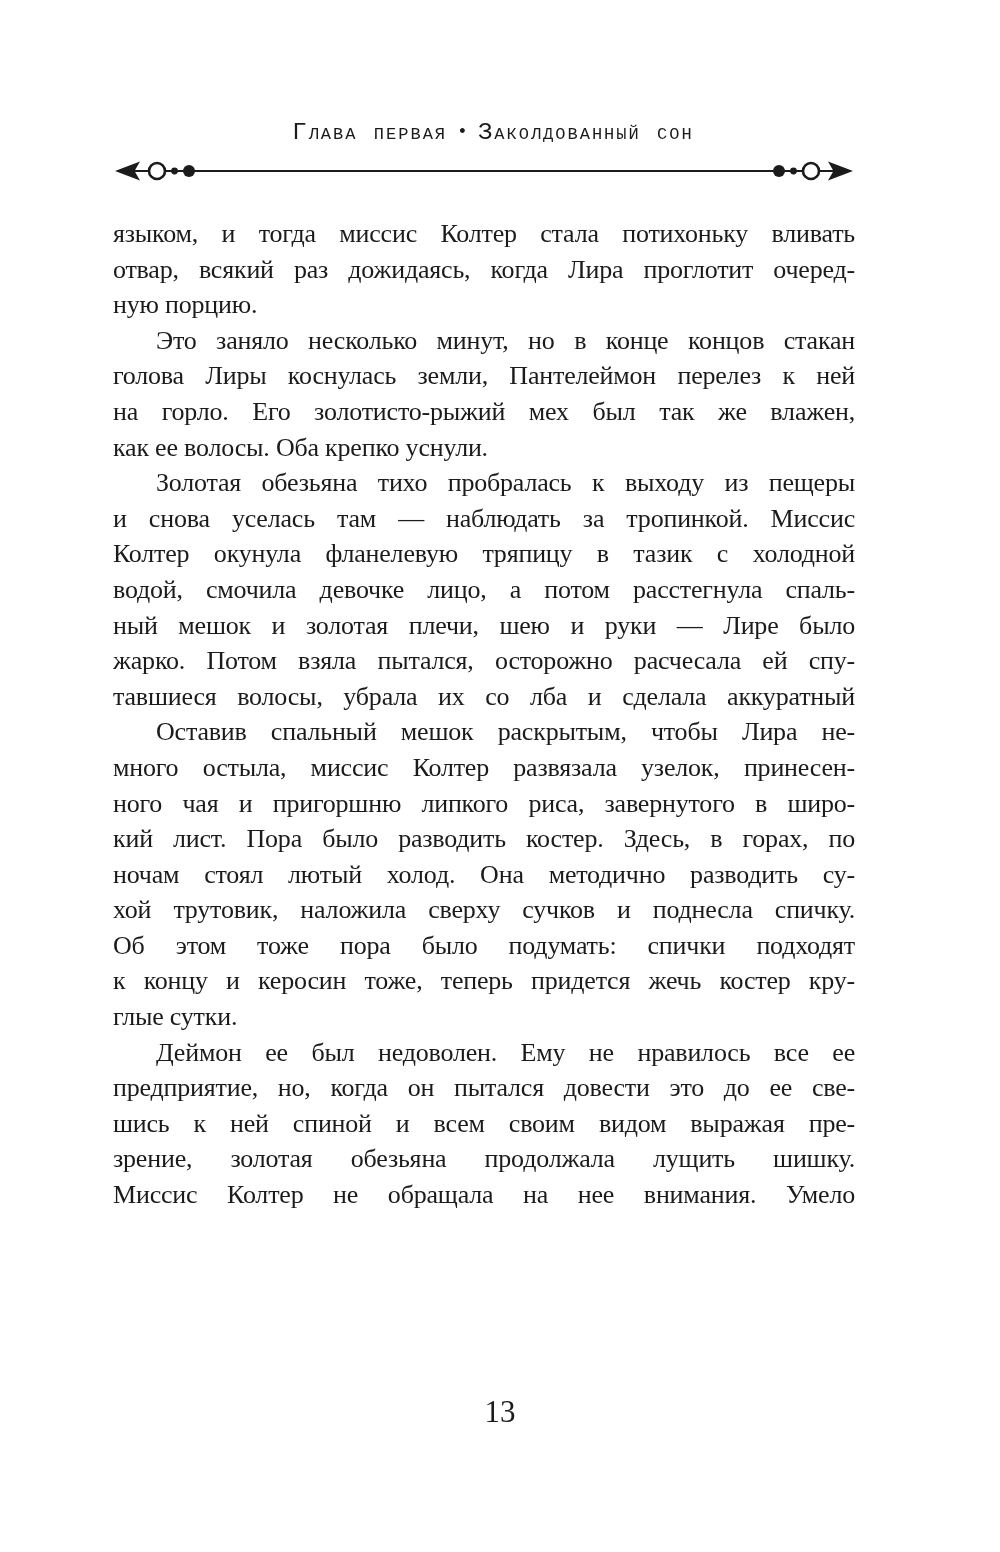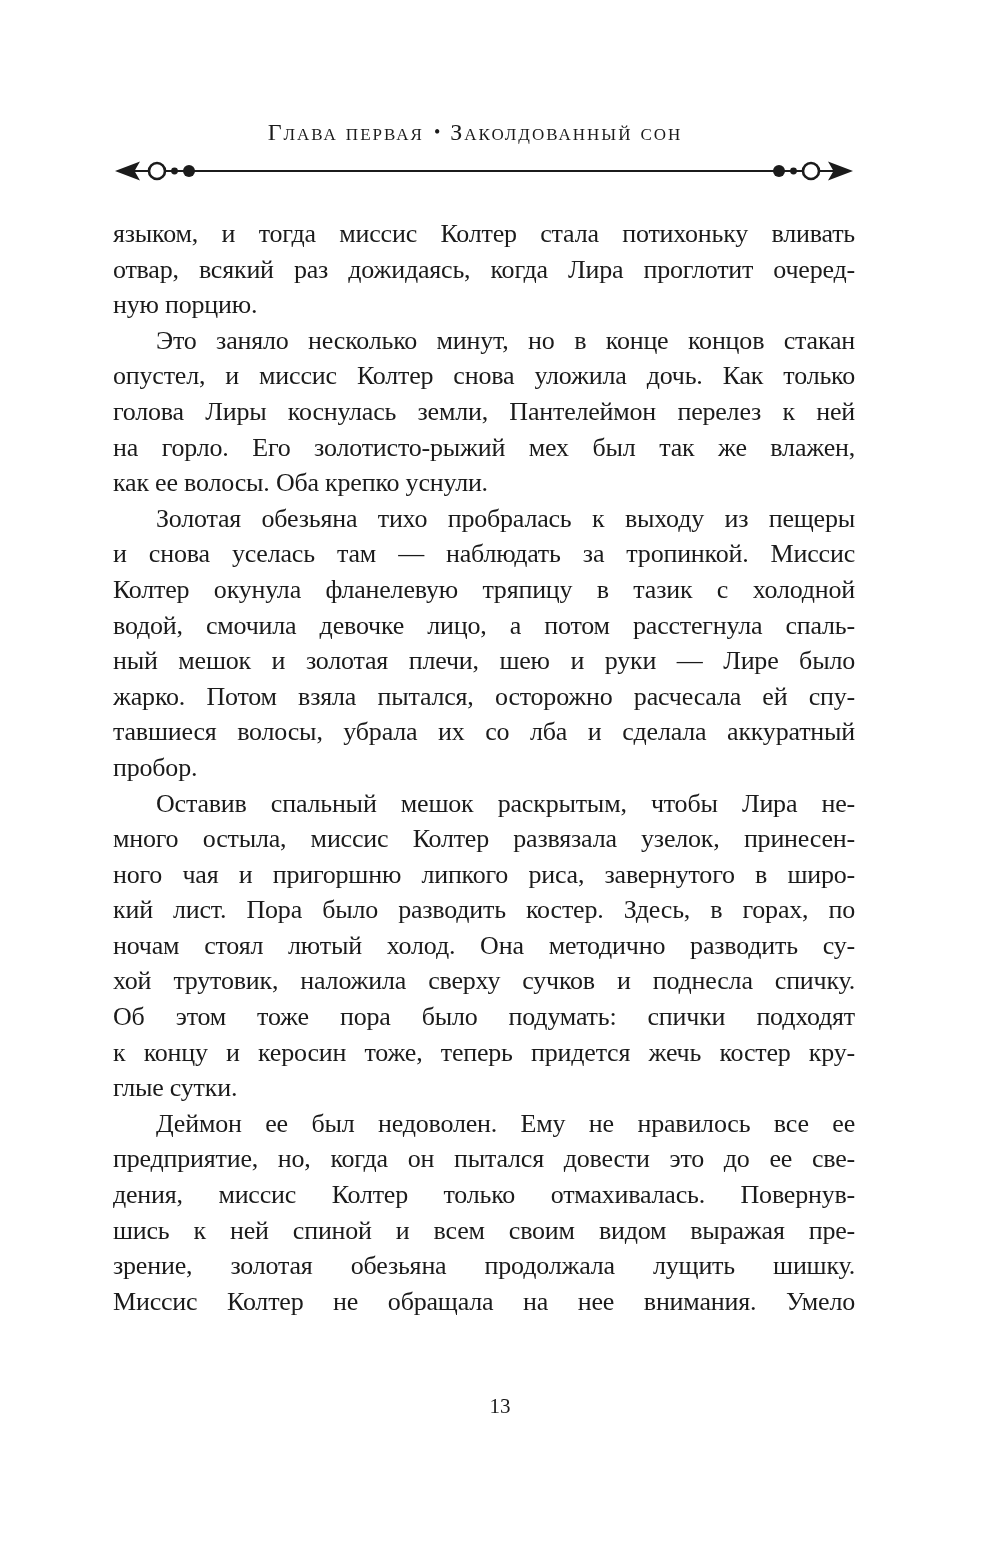--- a/index.html
+++ b/index.html
@@ -12,27 +12,28 @@
     width: 1000px;
     height: 1552px;
     background: var(--paper);
     color: var(--ink);
     font-family: "Liberation Serif", "DejaVu Serif", serif;
     overflow: hidden;
   }
   .running-header {
     position: absolute;
     top: 119px;
-    left: 104px;
+    left: 122px;
     width: 742px;
     text-align: center;
     font-variant: small-caps;
     font-size: 24px;
     letter-spacing: 2px;
     white-space: nowrap;
+    font-family: Liberation Mono, monospace;
   }
   .running-header .sep {
     display: inline-block;
     margin: 0 10px;
     font-size: 18px;
     vertical-align: 2px;
     letter-spacing: 0;
   }
   .divider {
     position: absolute;
@@ -58,21 +59,21 @@
     overflow: hidden;
   }
   .line.indent { padding-left: 43px; }
   .line.end { text-align-last: left; }
   .folio {
     position: absolute;
     top: 1394px;
     left: 0;
     width: 100%;
     text-align: center;
-    font-size: 21px;
+    font-size: 31px;
   }
 </style>
 </head>
 <body>
 
 <div class="page">
 
   <div class="running-header">
     <span>Глава первая</span><span class="sep">•</span><span>Заколдованный сон</span>
   </div>
@@ -90,50 +91,47 @@
   </svg>
 
   <div class="body-text">
       <div>
         <div class="line">языком, и тогда миссис Колтер стала потихоньку вливать</div>
         <div class="line">отвар, всякий раз дожидаясь, когда Лира проглотит очеред-</div>
         <div class="line end">ную порцию.</div>
       </div>
       <div>
         <div class="line indent">Это заняло несколько минут, но в конце концов стакан</div>
-        <div class="line">опустел, и миссис Колтер снова уложила дочь. Как только</div>
         <div class="line">голова Лиры коснулась земли, Пантелеймон перелез к ней</div>
         <div class="line">на горло. Его золотисто-рыжий мех был так же влажен,</div>
         <div class="line end">как ее волосы. Оба крепко уснули.</div>
       </div>
       <div>
         <div class="line indent">Золотая обезьяна тихо пробралась к выходу из пещеры</div>
         <div class="line">и снова уселась там — наблюдать за тропинкой. Миссис</div>
         <div class="line">Колтер окунула фланелевую тряпицу в тазик с холодной</div>
         <div class="line">водой, смочила девочке лицо, а потом расстегнула спаль-</div>
         <div class="line">ный мешок и золотая плечи, шею и руки — Лире было</div>
         <div class="line">жарко. Потом взяла пытался, осторожно расчесала ей спу-</div>
         <div class="line">тавшиеся волосы, убрала их со лба и сделала аккуратный</div>
-        <div class="line end">пробор.</div>
       </div>
       <div>
         <div class="line indent">Оставив спальный мешок раскрытым, чтобы Лира не-</div>
         <div class="line">много остыла, миссис Колтер развязала узелок, принесен-</div>
         <div class="line">ного чая и пригоршню липкого риса, завернутого в широ-</div>
         <div class="line">кий лист. Пора было разводить костер. Здесь, в горах, по</div>
         <div class="line">ночам стоял лютый холод. Она методично разводить су-</div>
         <div class="line">хой трутовик, наложила сверху сучков и поднесла спичку.</div>
         <div class="line">Об этом тоже пора было подумать: спички подходят</div>
         <div class="line">к концу и керосин тоже, теперь придется жечь костер кру-</div>
         <div class="line end">глые сутки.</div>
       </div>
       <div>
         <div class="line indent">Деймон ее был недоволен. Ему не нравилось все ее</div>
         <div class="line">предприятие, но, когда он пытался довести это до ее све-</div>
-        <div class="line">дения, миссис Колтер только отмахивалась. Повернув-</div>
         <div class="line">шись к ней спиной и всем своим видом выражая пре-</div>
         <div class="line">зрение, золотая обезьяна продолжала лущить шишку.</div>
         <div class="line">Миссис Колтер не обращала на нее внимания. Умело</div>
       </div>
     </div>
 
   <div class="folio">13</div>
 
 </div>
 

